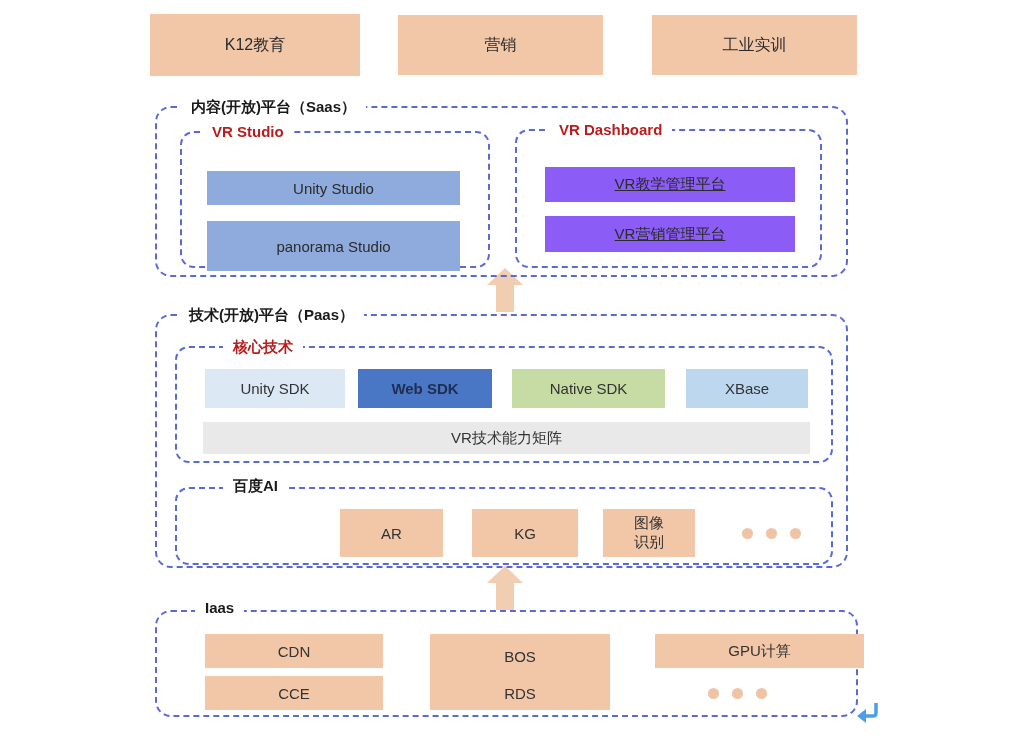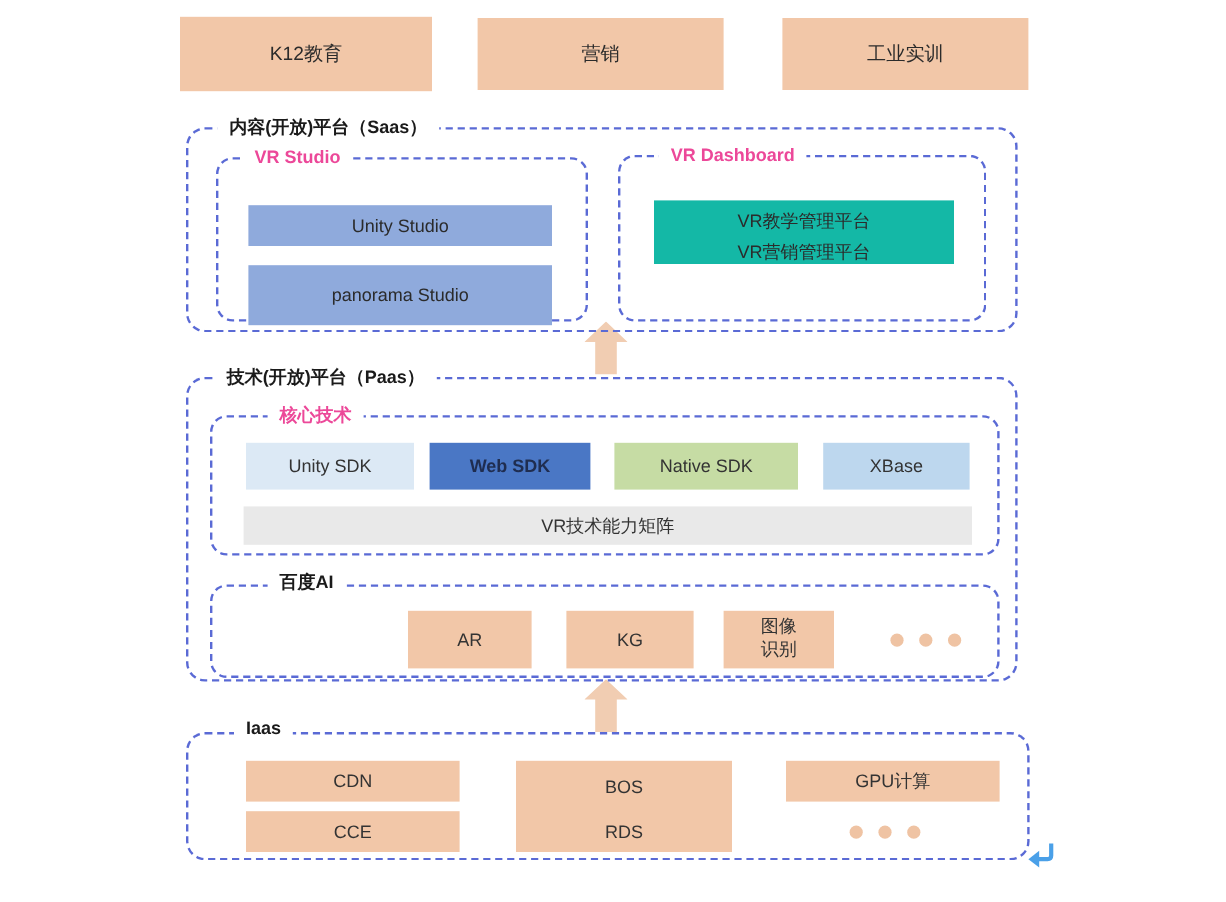--- a/index.html
+++ b/index.html
@@ -6,35 +6,35 @@
   .canvas{
     position:relative;width:1022px;height:752px;background:#ffffff;overflow:hidden;
     font-family:"Liberation Sans","DejaVu Sans",sans-serif;color:#2b2b2b;
   }
   .abs{position:absolute;box-sizing:border-box;}
   
   .box{display:flex;align-items:center;justify-content:center;text-align:center;
        font-size:15px;color:#333;box-sizing:border-box;}
   .peach{background:#F2C7A8;text-align:center;}
   .blue{background:#8FAADC;color:#2b2b2b;}
-  .green{background:#14b8a6;color:#2b2b2b;}
+  .green{background:#8b5cf6;color:#2b2b2b;text-decoration:underline;}
   .sdk-lightblue{background:#DCE9F5;}
   .sdk-darkblue{background:#4A77C5;color:#1F2D50;font-weight:600;}
   .sdk-green{background:#C6DCA4;}
   .sdk-blue{background:#BDD7EE;}
   .graybar{background:#E9E9E9;}
   .app{font-size:16px;color:#2b2b2b;}
   
   .dashed{border:2px dashed #5A6AD5;border-radius:16px;background:transparent;}
   .dashed-inner{border:2px dashed #5A6AD5;border-radius:14px;background:transparent;}
   
   .sec-title{position:absolute;top:-13px;background:#ffffff;padding:0 10px;
              font-size:15px;font-weight:700;color:#1a1a1a;white-space:nowrap;line-height:24px;}
   .sub-title{position:absolute;top:-13px;background:#ffffff;padding:0 10px;
-             font-size:15px;font-weight:700;color:#ec4899;white-space:nowrap;line-height:24px;}
+             font-size:15px;font-weight:700;color:#b91c1c;white-space:nowrap;line-height:24px;}
   .two-line{white-space:pre-line;line-height:1.25;}
   
   .dots{display:flex;gap:13px;align-items:center;}
   .dot{width:11px;height:11px;border-radius:50%;background:#EFC3A3;}
 </style>
 </head>
 <body>
 
 <div class="canvas">
 
@@ -57,21 +57,21 @@
   <div class="abs dashed-inner" style="left:180px;top:131px;width:310px;height:137px">
     <span class="sub-title" style="left:20px">VR Studio</span>
   </div>
   <div class="abs box blue" style="left:207px;top:171px;width:253px;height:34px">Unity Studio</div>
   <div class="abs box blue" style="left:207px;top:221px;width:253px;height:50px">panorama Studio</div>
 
   <div class="abs dashed-inner" style="left:515px;top:129px;width:307px;height:139px">
     <span class="sub-title" style="left:32px">VR Dashboard</span>
   </div>
   <div class="abs box green" style="left:545px;top:167px;width:250px;height:35px">VR教学管理平台</div>
-  <div class="abs box green" style="left:545px;top:200px;width:250px;height:20px">VR营销管理平台</div>
+  <div class="abs box green" style="left:545px;top:216px;width:250px;height:36px">VR营销管理平台</div>
 
   <div class="abs dashed" style="left:155px;top:314px;width:693px;height:254px">
     <span class="sec-title" style="left:22px">技术(开放)平台（Paas）</span>
   </div>
 
   <div class="abs dashed-inner" style="left:175px;top:346px;width:658px;height:117px">
     <span class="sub-title" style="left:46px">核心技术</span>
   </div>
   <div class="abs box sdk-lightblue" style="left:205px;top:369px;width:140px;height:39px">Unity SDK</div>
   <div class="abs box sdk-green" style="left:512px;top:369px;width:153px;height:39px">Native SDK</div>
@@ -90,21 +90,21 @@
     <span class="dot"></span>
       <span class="dot"></span>
       <span class="dot"></span>
   </div>
 
   <div class="abs dashed" style="left:155px;top:610px;width:703px;height:107px">
     <span class="sec-title" style="left:38px;top:-16px">Iaas</span>
   </div>
   <div class="abs box peach" style="left:205px;top:634px;width:178px;height:34px">CDN</div>
   <div class="abs box peach" style="left:430px;top:634px;width:180px;height:44px">BOS</div>
-  <div class="abs box peach" style="left:655px;top:634px;width:178px;height:34px">GPU计算</div>
+  <div class="abs box peach" style="left:655px;top:634px;width:209px;height:34px">GPU计算</div>
   <div class="abs box peach" style="left:205px;top:676px;width:178px;height:34px">CCE</div>
   <div class="abs box peach" style="left:430px;top:676px;width:180px;height:34px">RDS</div>
   <div class="abs dots" style="left:708px;top:688px">
     <span class="dot"></span>
       <span class="dot"></span>
       <span class="dot"></span>
   </div>
 
   <svg class="abs" style="left:852px;top:698px" width="34" height="34" viewBox="0 0 34 34">
     <path d="M24 5 L24 15 Q24 18 21 18 L12 18" fill="none" stroke="#4AA0E8" stroke-width="3.5"></path>

